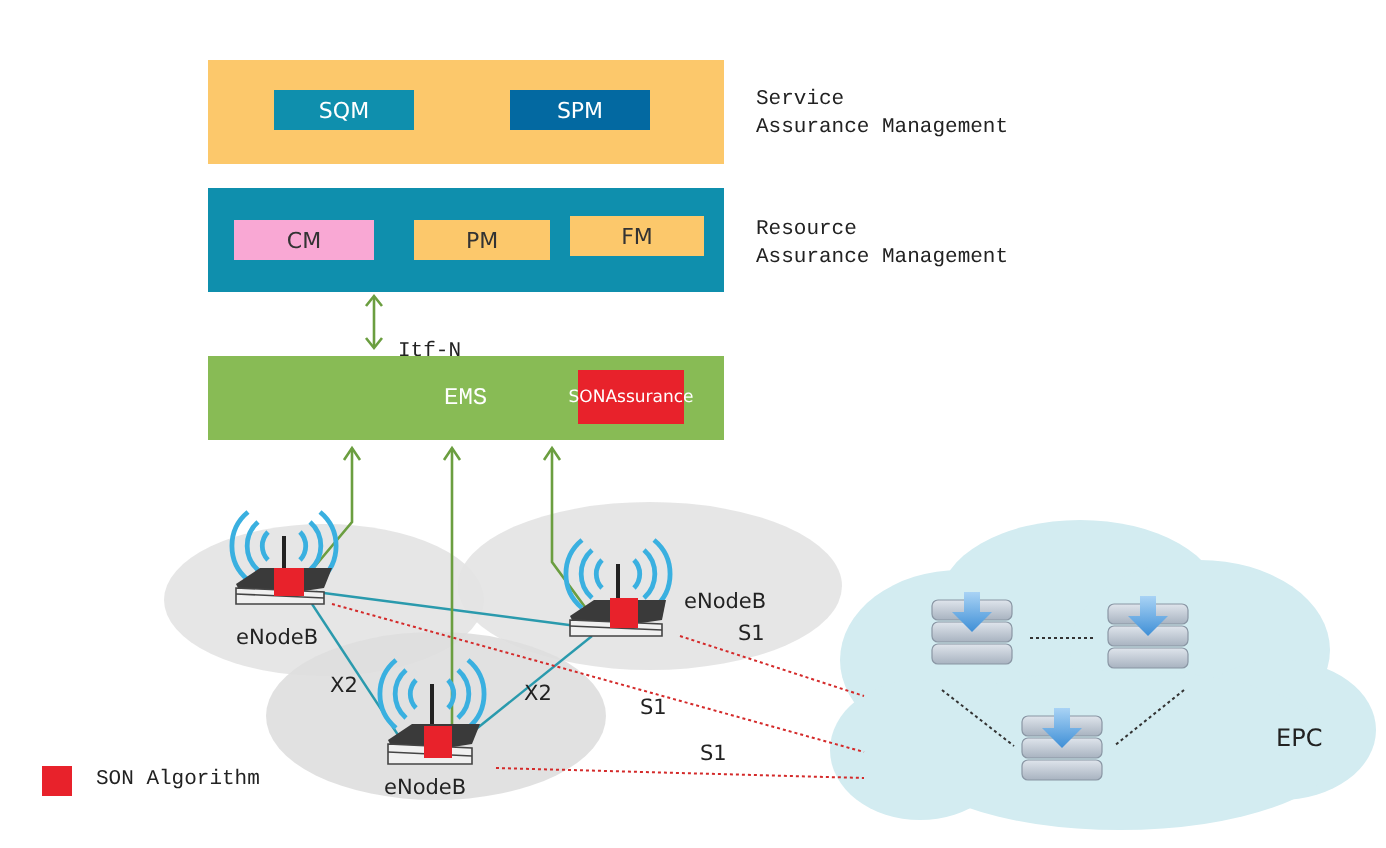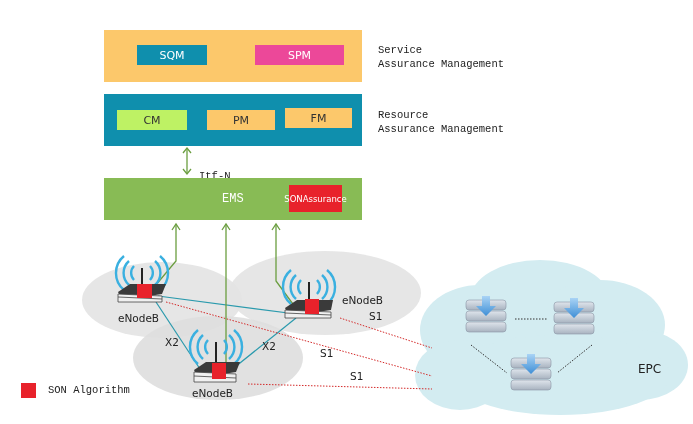--- a/index.html
+++ b/index.html
@@ -12,30 +12,30 @@
   .lbl { position: absolute; font-size: 10.5px; color: #222; line-height: 14px; white-space: nowrap; font-family: Liberation Mono, monospace; }
   svg text { font-family: "DejaVu Sans", sans-serif; }
 </style>
 </head>
 <body>
 
 <div class="band" style="left:104px;top:30px;width:258px;height:52px;background:#fcc86b;"></div>
 <div class="box" style="left:137px;top:45px;width:70px;height:20px;background:#0f8fad;color:#fff;text-align:right;">
   <span>SQM</span>
 </div>
-<div class="box" style="left:255px;top:45px;width:89px;height:20px;background:#ec4899;color:#fff;">
+<div class="box" style="left:255px;top:45px;width:70px;height:20px;background:#0369a1;color:#fff;">
   <span>SPM</span>
 </div>
 <div class="lbl" style="left:378px;top:43px;">
   <div>Service</div>
   <div>Assurance Management</div>
 </div>
 
 <div class="band" style="left:104px;top:94px;width:258px;height:52px;background:#0f8fad;"></div>
-<div class="box" style="left:117px;top:110px;width:70px;height:20px;background:#bef264;color:#333;">
+<div class="box" style="left:117px;top:110px;width:70px;height:20px;background:#f9a8d4;color:#333;">
   <span>CM</span>
 </div>
 <div class="box" style="left:207px;top:110px;width:68px;height:20px;background:#fcc86b;color:#333;">
   <span>PM</span>
 </div>
 <div class="box" style="left:285px;top:108px;width:67px;height:20px;background:#fcc86b;color:#333;">
   <span>FM</span>
 </div>
 <div class="lbl" style="left:378px;top:108px;">
   <div>Resource</div>

